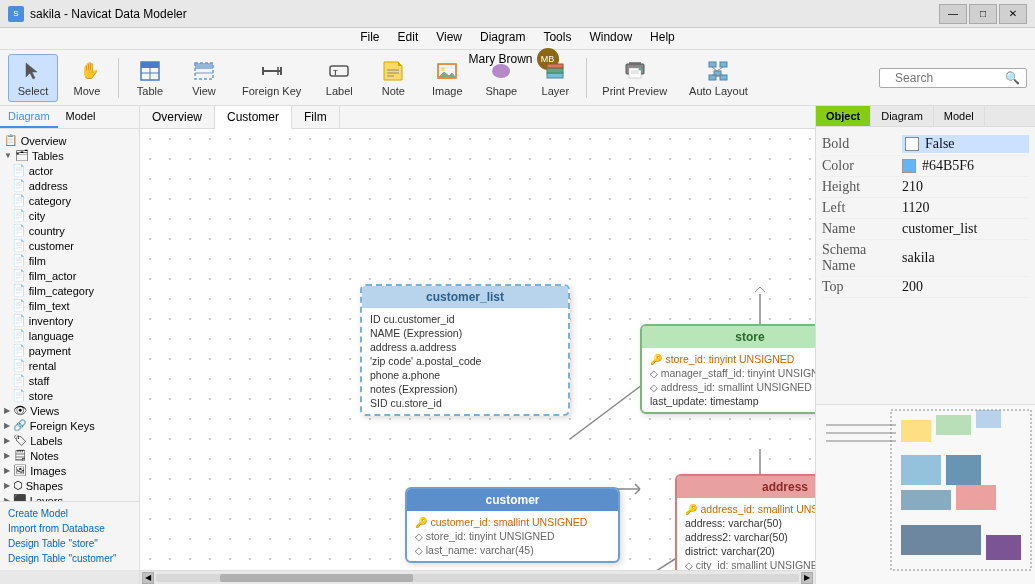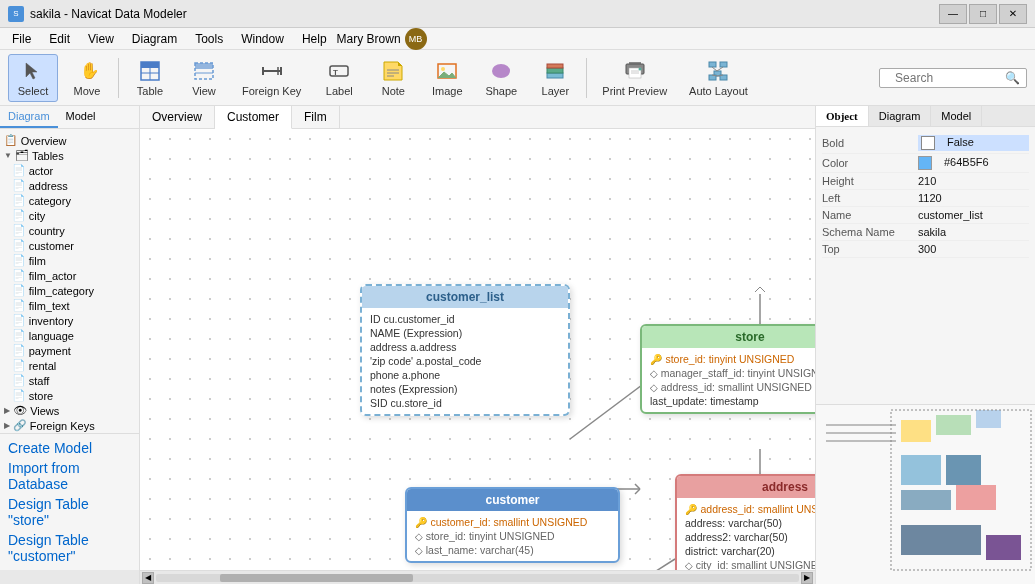--- a/index.html
+++ b/index.html
@@ -6,21 +6,21 @@
     body { font-family: 'Segoe UI', Arial, sans-serif; font-size: 12px; background: #f0f0f0; overflow: hidden; width: 1035px; height: 584px; }
     
     
     .title-bar { background: #e8e8e8; height: 28px; display: flex; align-items: center; padding: 0 8px; border-bottom: 1px solid #ccc; justify-content: space-between; }
     .title-bar-left { display: flex; align-items: center; gap: 6px; font-size: 12px; }
     .title-bar-icon { width: 16px; height: 16px; background: #4a90d9; border-radius: 2px; display: flex; align-items: center; justify-content: center; color: white; font-size: 8px; }
     .title-bar-controls { display: flex; gap: 2px; }
     .title-bar-btn { width: 28px; height: 20px; background: #d0d0d0; border: 1px solid #aaa; display: flex; align-items: center; justify-content: center; cursor: pointer; font-size: 10px; }
     
     
-    .menu-bar { background: #f5f5f5; height: 22px; display: flex; align-items: center; padding: 0 4px; border-bottom: 1px solid #ddd; gap: 2px; justify-content: flex-start; }
+    .menu-bar { background: #f5f5f5; height: 22px; display: flex; align-items: center; padding: 0 4px; border-bottom: 1px solid #ddd; gap: 2px; justify-content: flex-start; flex-direction: column; }
     .menu-bar-left { display: flex; gap: 2px; }
     .menu-item { padding: 2px 8px; cursor: pointer; font-size: 12px; }
     .user-area { display: flex; align-items: center; gap: 4px; padding-right: 8px; }
     .user-avatar { width: 22px; height: 22px; border-radius: 50%; background: #8b6914; display: flex; align-items: center; justify-content: center; color: white; font-size: 9px; overflow: hidden; }
     
     
     .toolbar { background: #f5f5f5; height: 56px; border-bottom: 1px solid #ddd; display: flex; align-items: center; padding: 2px 8px; gap: 4px; }
     .tool-btn { display: flex; flex-direction: column; align-items: center; padding: 4px 8px; cursor: pointer; border: 1px solid transparent; border-radius: 3px; min-width: 50px; gap: 2px; }
     .tool-btn.active { background: #cce0ff; border-color: #88aadd; }
     .tool-icon { width: 24px; height: 24px; display: flex; align-items: center; justify-content: center; }
@@ -35,21 +35,21 @@
     
     
     .left-panel { width: 140px; background: #f5f5f5; border-right: 1px solid #ddd; display: flex; flex-direction: column; overflow: hidden; }
     .tree-tabs { display: flex; border-bottom: 1px solid #ddd; }
     .tree-tab { padding: 4px 8px; font-size: 11px; cursor: pointer; border-bottom: 2px solid transparent; }
     .tree-tab.active { border-bottom-color: #4a90d9; color: #4a90d9; }
     .tree-area { flex: 1; overflow-y: auto; padding: 4px 0; }
     .tree-item { display: flex; align-items: center; padding: 1px 4px; cursor: pointer; font-size: 11px; gap: 3px; }
     .tree-indent { padding-left: 12px; }
     .tri { font-size: 8px; color: #666; }
-    .tree-actions { border-top: 1px solid #ddd; padding: 4px; font-size: 14px; }
+    .tree-actions { border-top: 1px solid #ddd; padding: 4px; font-size: 10px; }
     .tree-action-item { padding: 2px 4px; cursor: pointer; color: #0066cc; }
     .tree-scroll { height: 14px; background: #e8e8e8; position: relative; }
     
     
     .center { flex: 1; background: white; overflow: hidden; position: relative; display: flex; flex-direction: column; }
     .diagram-tabs { display: flex; border-bottom: 1px solid #ddd; background: #f5f5f5; }
     .diagram-tab { padding: 4px 12px; font-size: 12px; cursor: pointer; border-right: 1px solid #ddd; }
     .diagram-tab.active { background: white; border-bottom: 1px solid white; margin-bottom: -1px; }
     .diagram-canvas { flex: 1; overflow: hidden; position: relative; background: white; }
     .canvas-grid { position: absolute; top: 0; left: 0; right: 0; bottom: 0; background-image: radial-gradient(circle, #ccc 1px, transparent 1px); background-size: 20px 20px; }
@@ -76,25 +76,25 @@
     .table-customer .db-table-header { background: #5b8fcc; color: white; }
     
     
     .table-address { left: 535px; top: 350px; border: 2px solid #d47a7a; background: white; width: 220px; }
     .table-address .db-table-header { background: #e8a0a0; color: #8a2a2a; }
     
     
     .right-panel { width: 220px; border-left: 1px solid #ddd; display: flex; flex-direction: column; background: #f5f5f5; }
     .right-tabs { display: flex; border-bottom: 1px solid #ddd; background: #e8e8e8; }
     .right-tab { padding: 4px 10px; font-size: 11px; cursor: pointer; border-right: 1px solid #ddd; }
-    .right-tab.active { background: #ffffff; font-weight: bold; font-family: Liberation Serif, serif; }
-    .props-area { padding: 6px; font-size: 11px; flex: 1; overflow-y: auto; }
+    .right-tab.active { background: #84cc16; font-weight: bold; }
+    .props-area { padding: 6px; font-size: 14px; flex: 1; overflow-y: auto; font-family: Liberation Serif, serif; }
     .prop-row { display: flex; align-items: center; padding: 2px 0; border-bottom: 1px solid #eee; }
     .prop-label { width: 80px; color: #555; flex-shrink: 0; }
-    .prop-value { flex: 1; color: #111; display: flex; gap: 12px; margin-left: 16px; }
+    .prop-value { flex: 1; color: #111; display: flex; align-items: center; gap: 6px; }
     .prop-value.selected-row { background: #cce0ff; padding: 1px 3px; }
     .color-swatch { width: 14px; height: 14px; border: 1px solid #999; display: inline-block; }
     .minimap { border-top: 1px solid #ddd; height: 180px; background: white; position: relative; overflow: hidden; }
     .minimap-canvas { width: 100%; height: 100%; position: relative; background: #f8f8f8; }
     
     
     .h-scroll { height: 14px; background: #e8e8e8; border-top: 1px solid #ddd; }
     
     
     .connections { position: absolute; top: 0; left: 0; width: 100%; height: 100%; pointer-events: none; }
@@ -590,21 +590,21 @@
         <span class="prop-value">customer_list</span>
       </div>
 
       <div class="prop-row">
         <span class="prop-label">Schema Name</span>
         <span class="prop-value">sakila</span>
       </div>
 
       <div class="prop-row">
         <span class="prop-label">Top</span>
-        <span class="prop-value">300</span>
+        <span class="prop-value">200</span>
       </div>
 
     </div>
 
     <div class="minimap">
       <div class="minimap-canvas">
         <svg width="220" height="180" viewBox="0 0 220 180">
 
           <rect width="220" height="180" fill="#f8f8f8"></rect>
 

